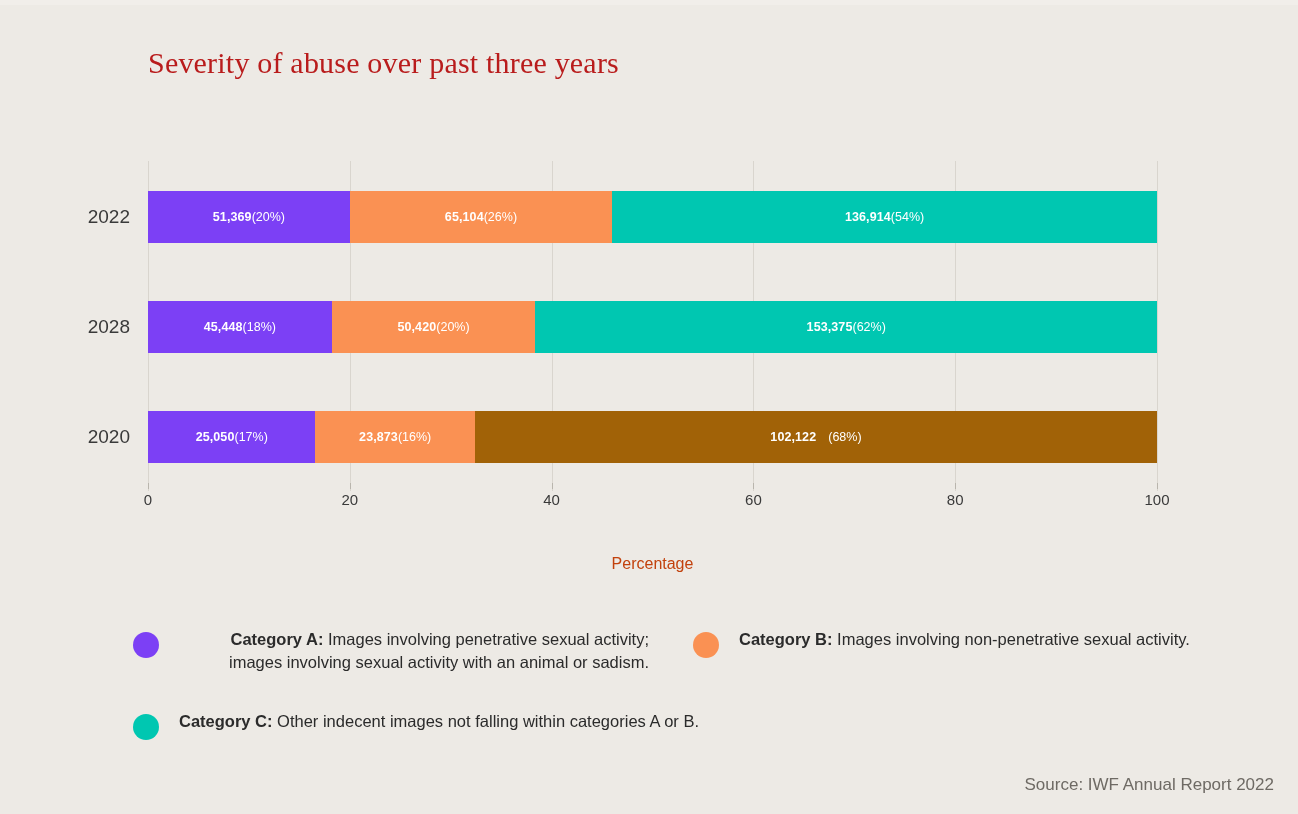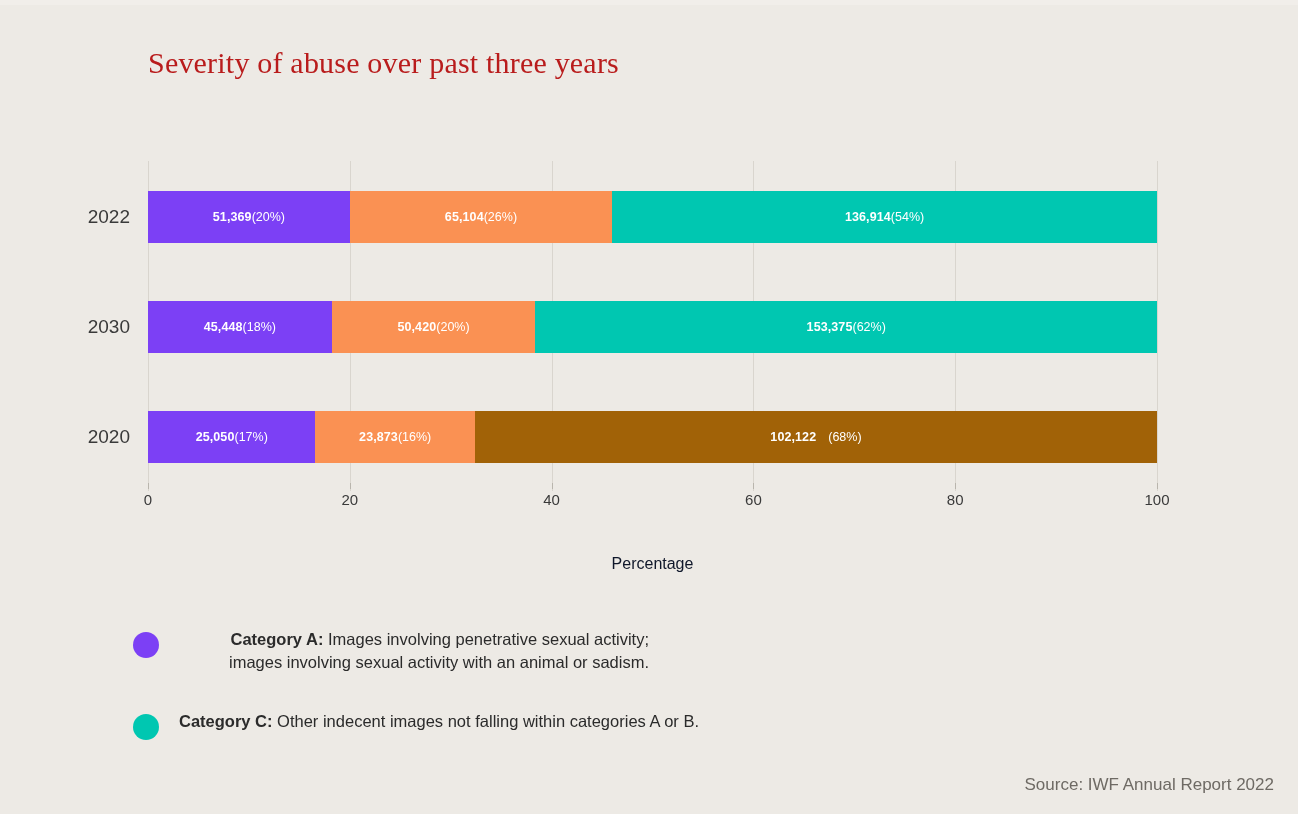--- a/index.html
+++ b/index.html
@@ -130,21 +130,21 @@
     height: 6px;
     background: #b9b5ad;
   }
   .xaxis-title {
     position: absolute;
     left: 148px;
     top: 555px;
     width: 1009px;
     text-align: center;
     font-size: 16px;
-    color: #0f172a;
+    color: #c2410c;
   }
 
   
   .legend {
     position: absolute;
     left: 133px;
     top: 628px;
     width: 1060px;
     text-align: right;
   }
@@ -217,21 +217,21 @@
         <div class="seg" style="width: 26%; background: rgb(250, 145, 83);">
           <div class="v1">65,104</div>
           <div class="v2">(26%)</div>
         </div>
         <div class="seg" style="width: 54%; background: rgb(0, 199, 177);">
           <div class="v1">136,914</div>
           <div class="v2">(54%)</div>
         </div>
       </div>
       <div class="bar-row r1">
-        <div class="ylabel">2030</div>
+        <div class="ylabel">2028</div>
         <div class="seg" style="width: 18.2%; background: rgb(124, 64, 245);">
           <div class="v1">45,448</div>
           <div class="v2">(18%)</div>
         </div>
         <div class="seg" style="width: 20.2%; background: rgb(250, 145, 83);">
           <div class="v1">50,420</div>
           <div class="v2">(20%)</div>
         </div>
         <div class="seg" style="width: 61.6%; background: rgb(0, 199, 177);">
           <div class="v1">153,375</div>
@@ -273,20 +273,26 @@
 <div class="xaxis-title">Percentage</div>
 
 <div class="legend">
   <div class="legend-row">
     <div class="legend-col a">
       <div class="legend-dot" style="background: rgb(124, 64, 245);"></div>
       <div class="legend-text">
         <span class="lbl">Category A:</span><span> Images involving penetrative sexual activity; images involving sexual activity with an animal or sadism.</span>
       </div>
     </div>
+    <div class="legend-col b">
+      <div class="legend-dot" style="background: rgb(250, 145, 83);"></div>
+      <div class="legend-text">
+        <span class="lbl">Category B:</span><span> Images involving non-penetrative sexual activity.</span>
+      </div>
+    </div>
   </div>
   <div class="legend-row-2">
     <div class="legend-dot" style="background: rgb(0, 199, 177);"></div>
     <div class="legend-text">
       <span class="lbl">Category C:</span><span> Other indecent images not falling within categories A or B.</span>
     </div>
   </div>
 </div>
 
 <div class="source">Source: IWF Annual Report 2022</div>

